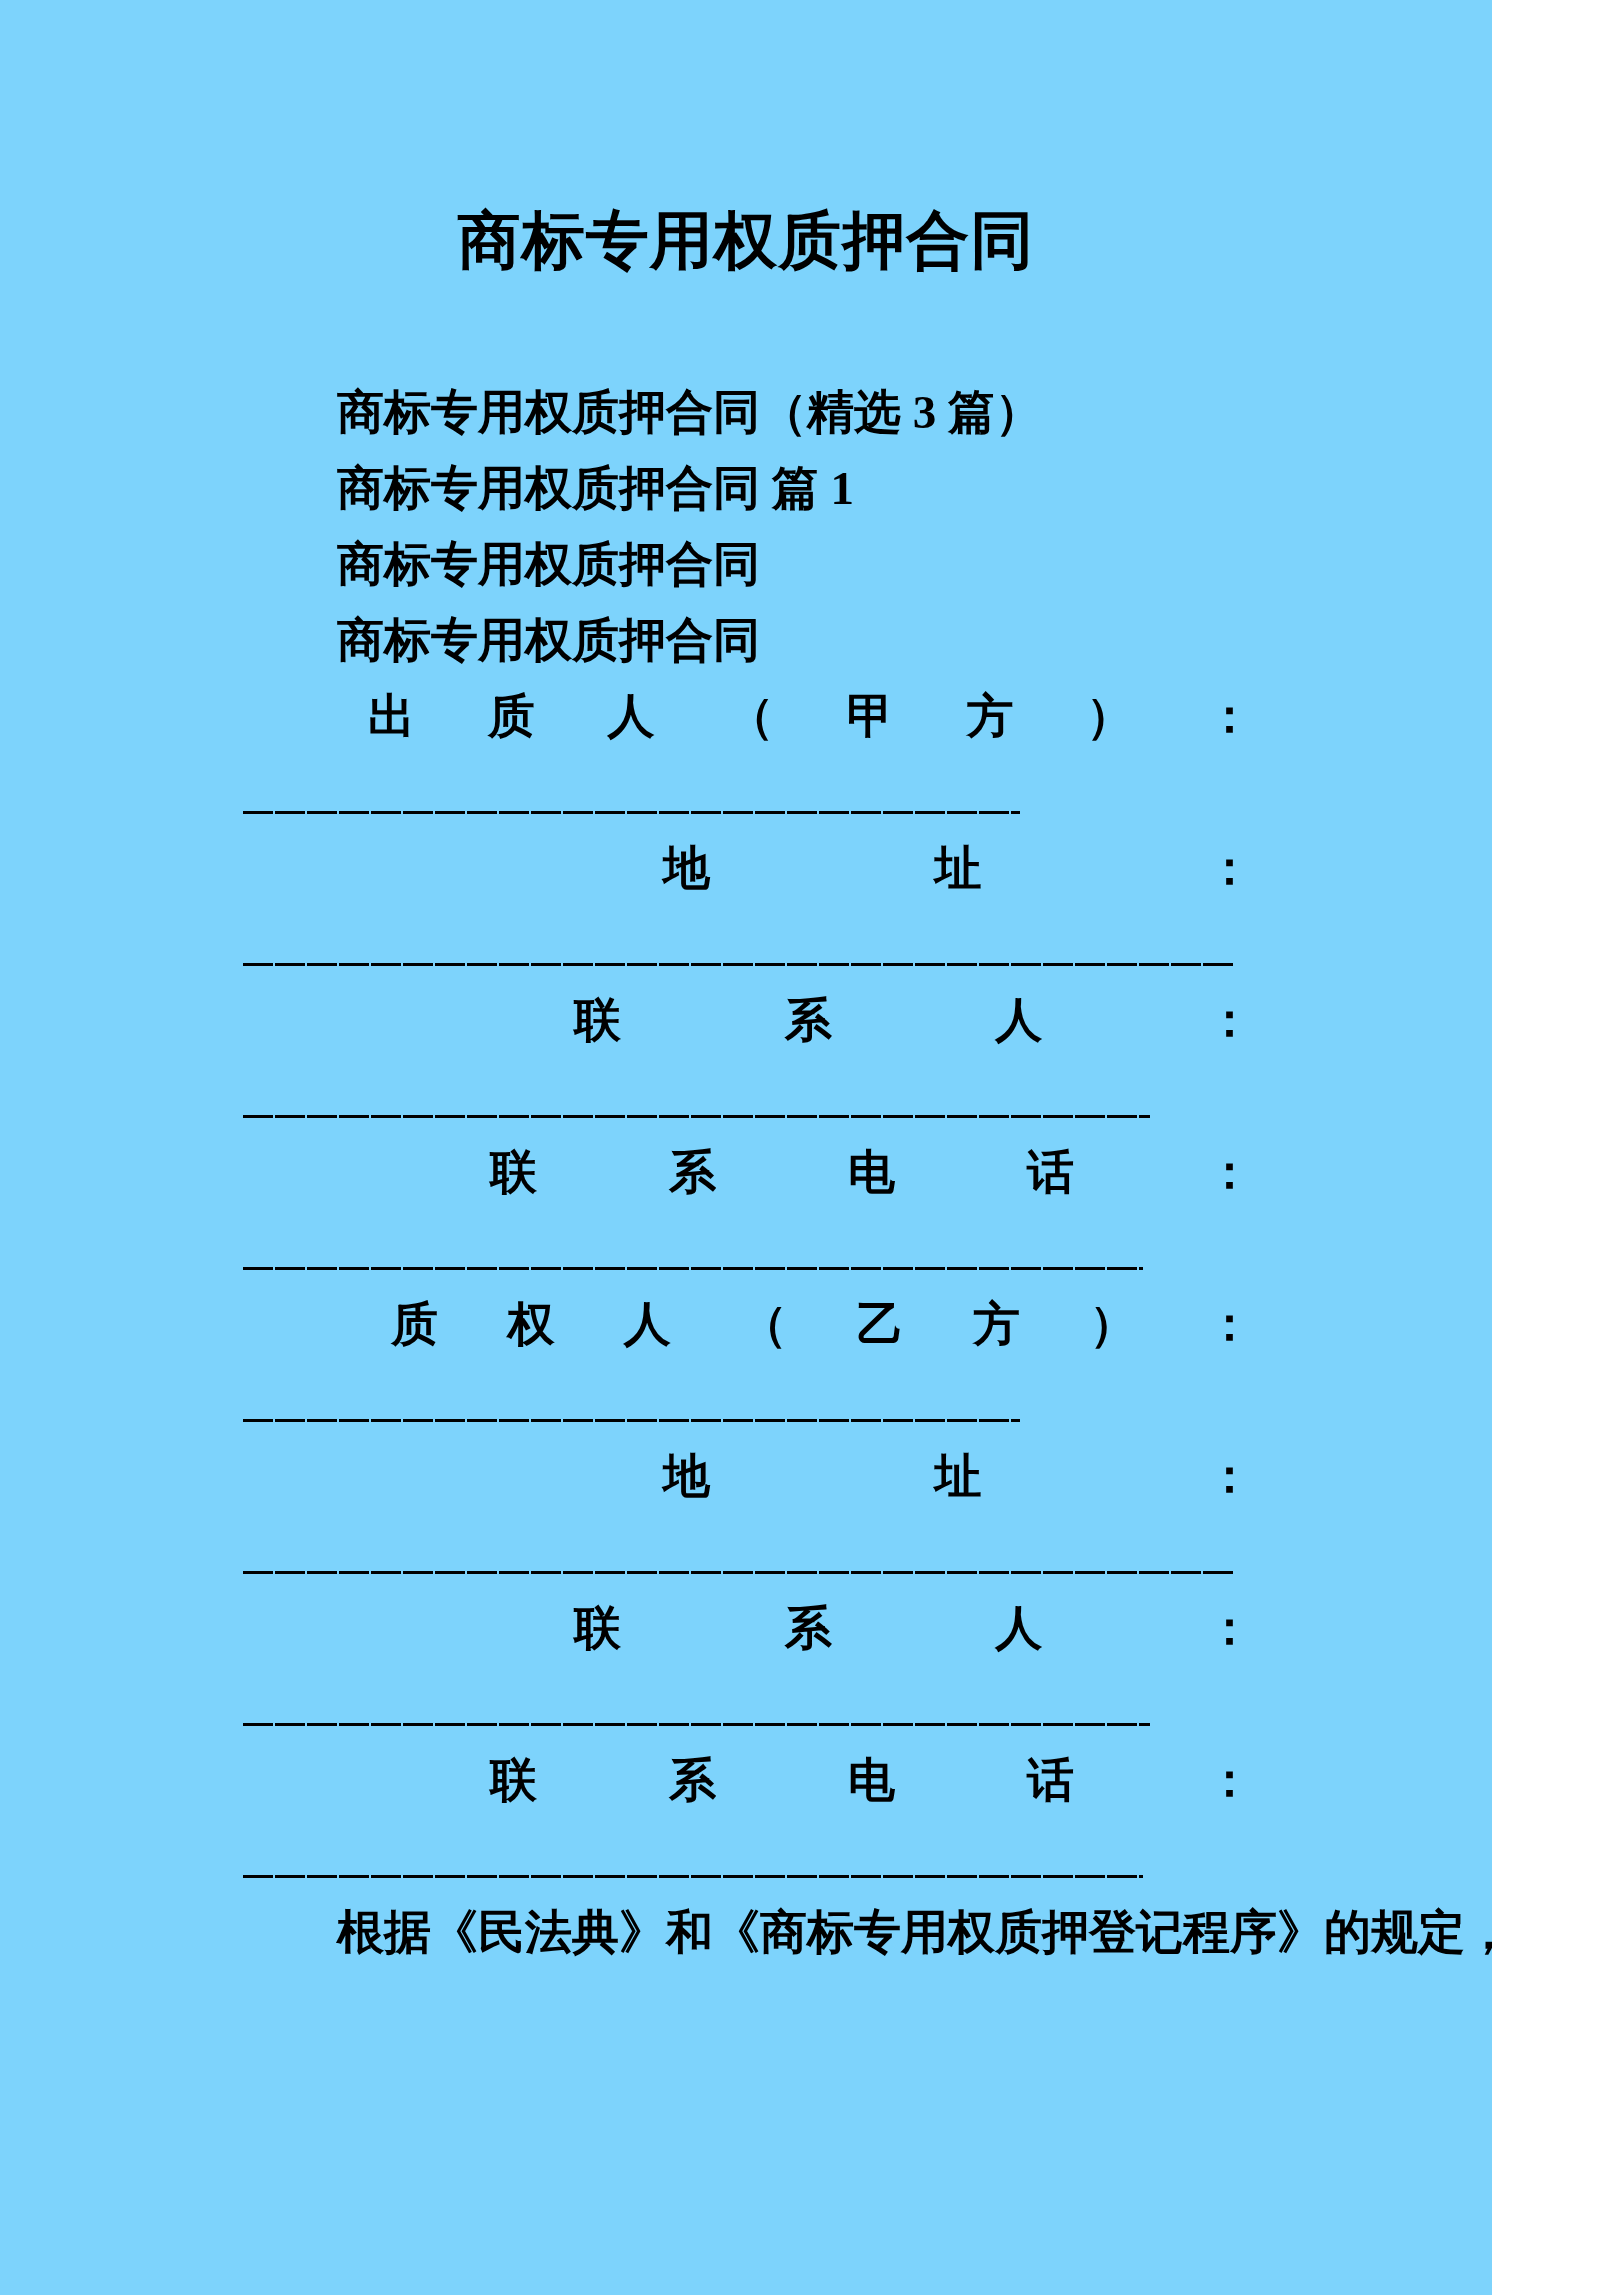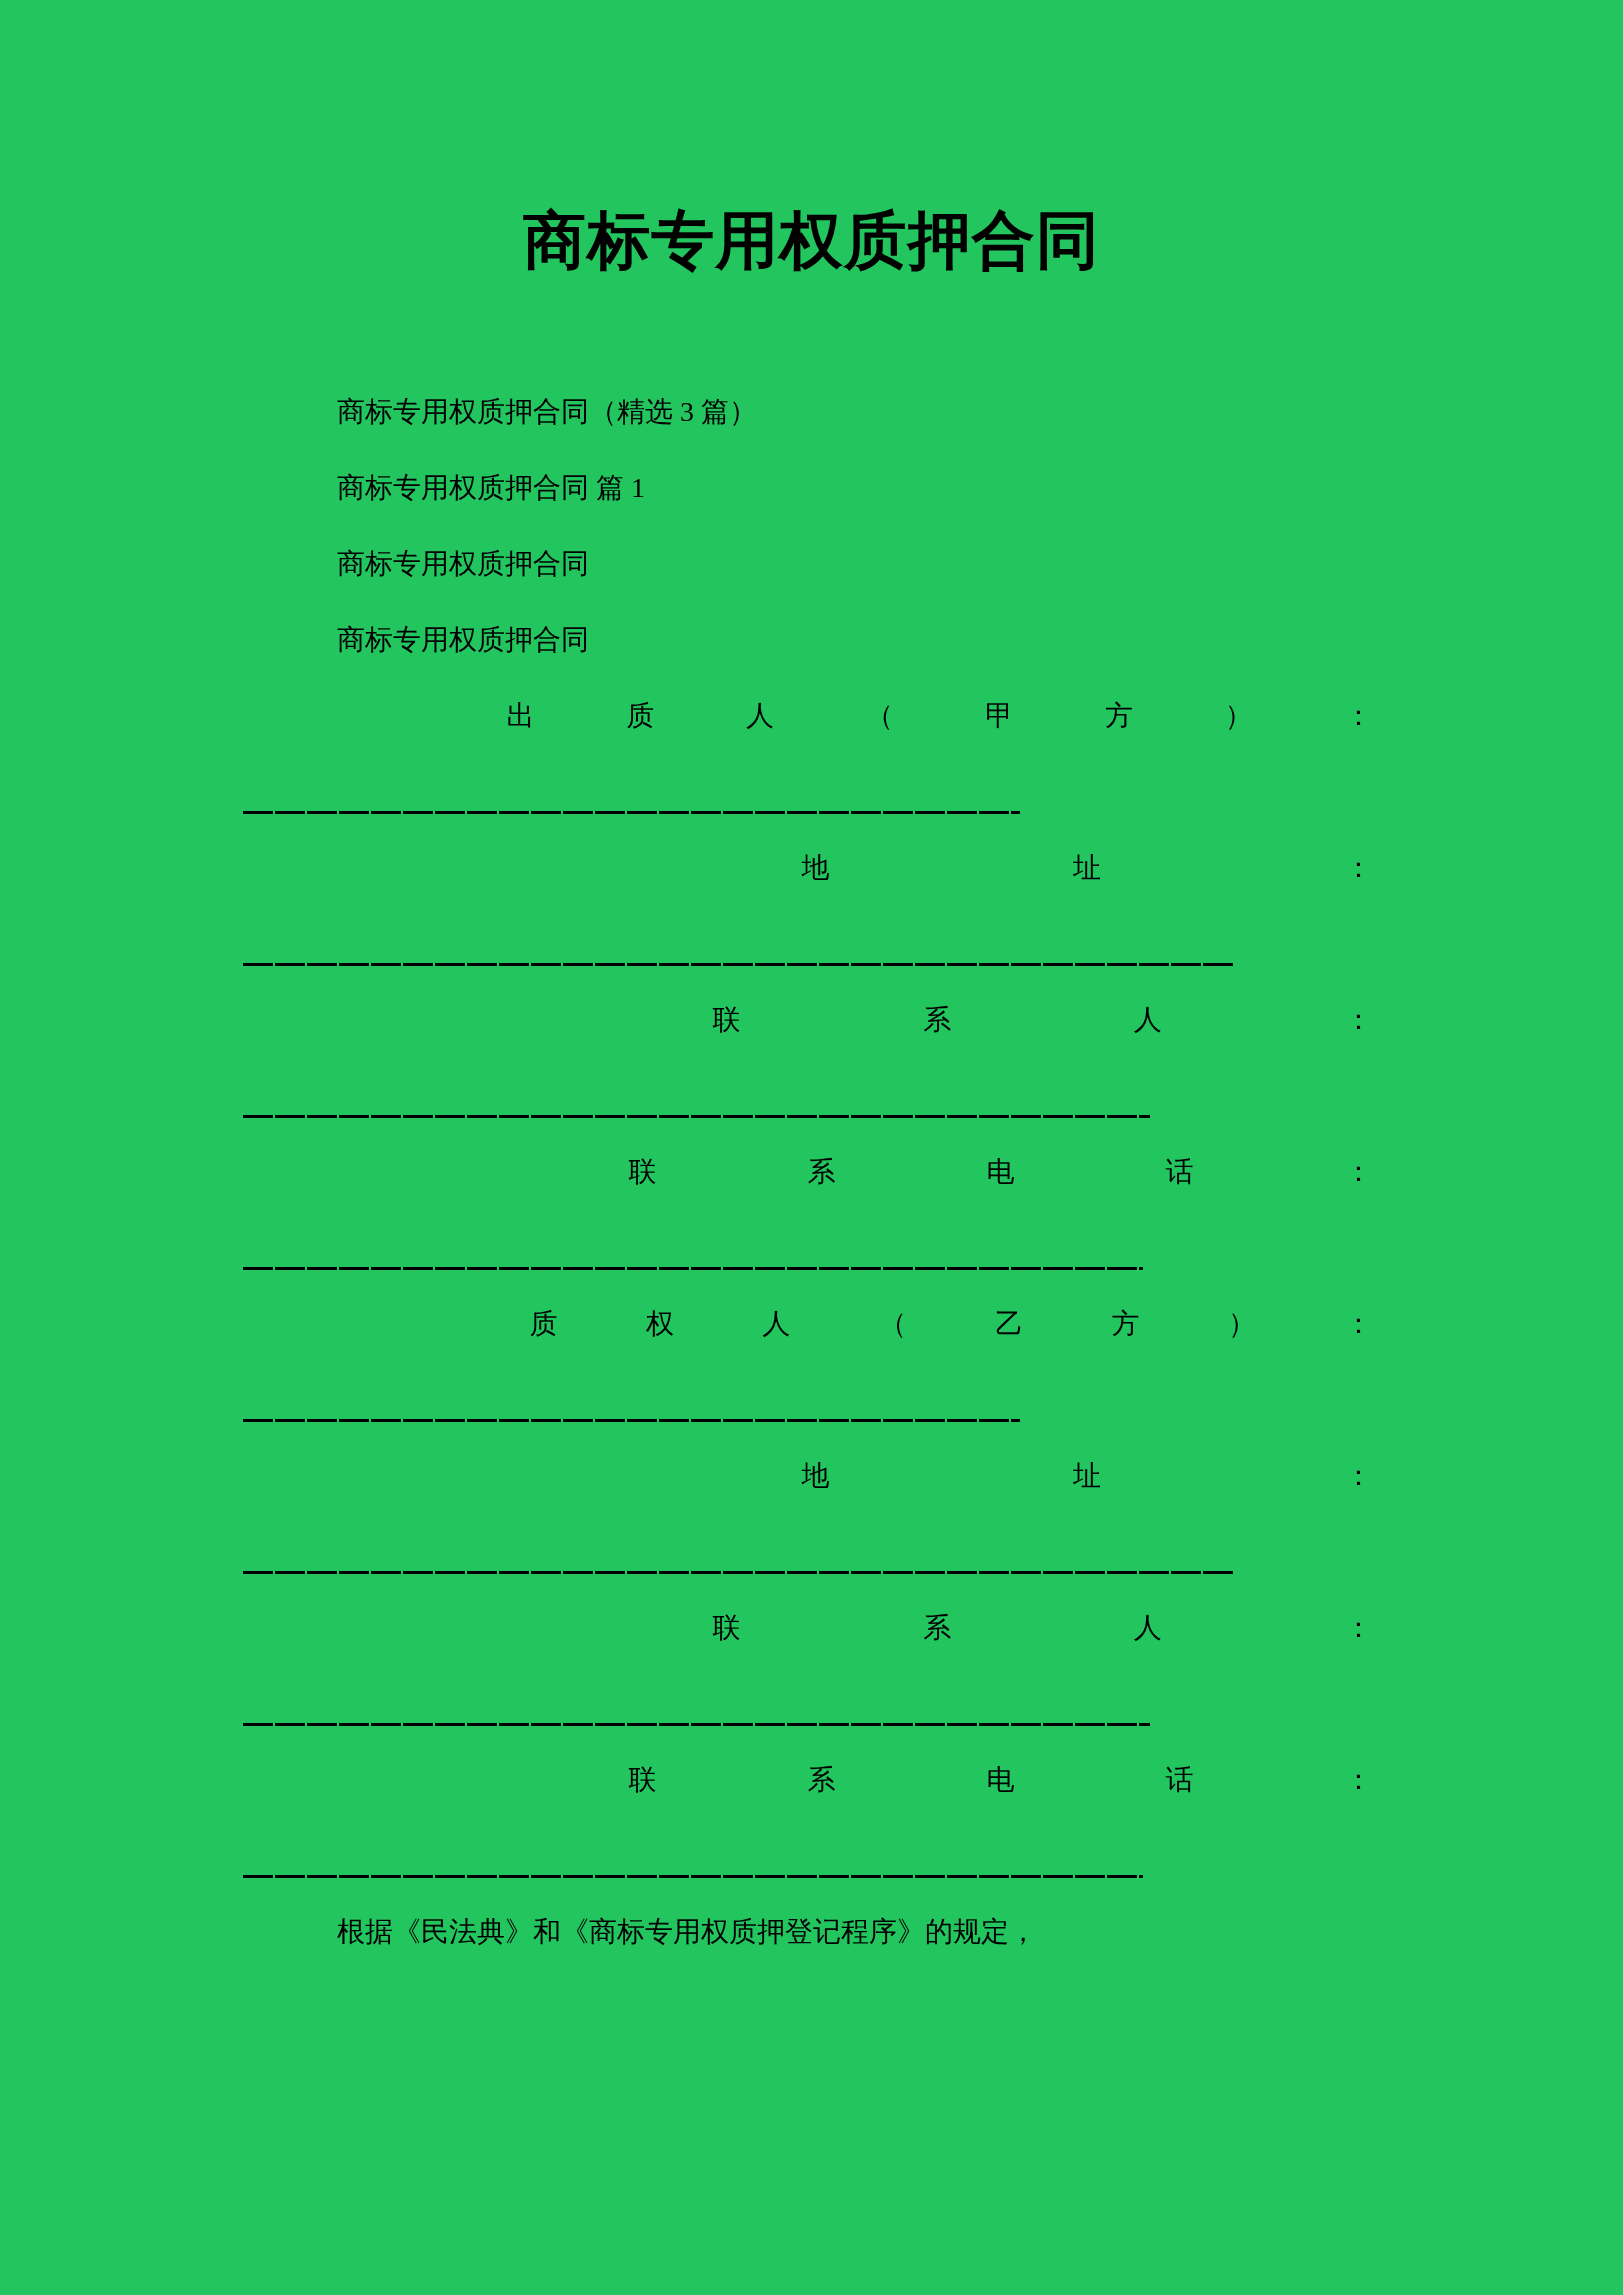--- a/index.html
+++ b/index.html
@@ -7,47 +7,47 @@
     padding: 0;
     background: #ffffff;
   }
   body {
     width: 1623px;
     font-family: "Liberation Serif", "DejaVu Serif", serif;
     color: #000000;
   }
   .page {
     position: relative;
-    width: 1623px;
+    width: 1492px;
     height: 2295px;
     box-sizing: border-box;
     padding: 191px 243px 0 243px;
-    background: #22c55e;
+    background: #7dd3fc;
     overflow: hidden;
   }
   .doc-title {
     margin: 0;
     height: 101px;
     line-height: 101px;
     text-align: center;
     font-size: 63px;
     font-weight: bold;
     letter-spacing: 1.1px;
     white-space: nowrap;
   }
   .doc-body {
     margin-top: 82px;
   }
   .row {
     position: relative;
     height: 76px;
     margin: 0;
     padding: 0;
-    font-size: 28px;
-    font-weight: normal;
+    font-size: 47px;
+    font-weight: bold;
   }
   .text-row {
     line-height: 76px;
     white-space: nowrap;
   }
   .indent {
     padding-left: 94px;
   }
   
   .blank-inline {

